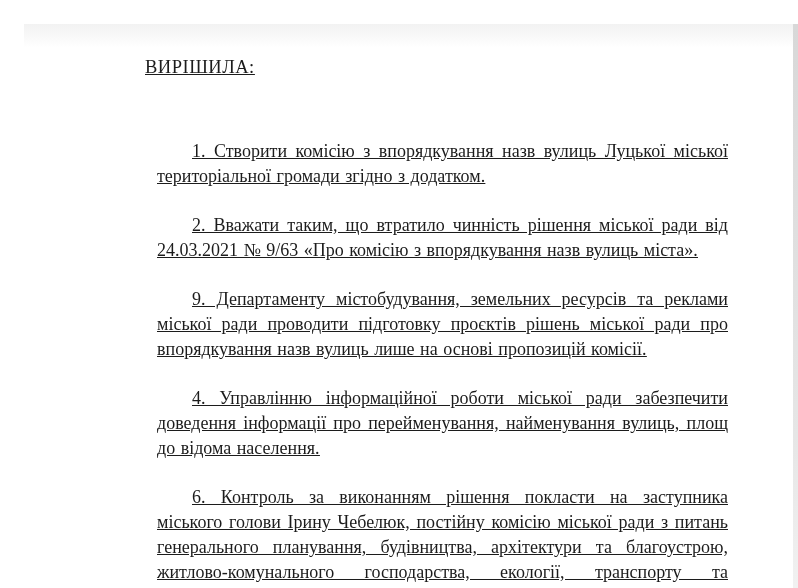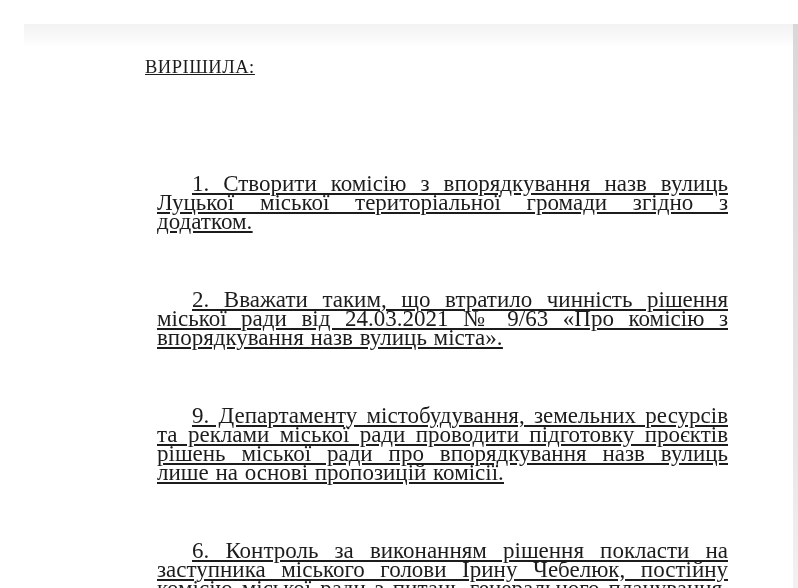--- a/index.html
+++ b/index.html
@@ -35,25 +35,24 @@
     left: 97px;
     width: 643px;
   }
   .heading {
     font-size: 18.5px;
     line-height: 22px;
     letter-spacing: 0.5px;
     margin-bottom: 25px;
   }
   .body-text p {
-    font-size: 23px;
-    line-height: 19px;
+    font-size: 18px;
+    line-height: 25px;
     text-align: justify;
     word-spacing: 1px;
-    margin-top: 35px;
   }
   .p-normal { text-indent: 35px; }
   .p-deep   { text-indent: 69px; }
   .signature-row {
     margin-top: 1px;
     display: flex;
     justify-content: space-between;
     align-items: center;
     font-size: 18.5px;
     line-height: 22px;
@@ -72,20 +71,21 @@
   <div class="top-edge-line"></div>
   <div class="right-edge-line"></div>
 
   <div class="content">
     <div class="heading">ВИРІШИЛА:</div>
 
     <div class="body-text">
       <p class="p-normal">1. Створити комісію з впорядкування назв вулиць Луцької міської територіальної громади згідно з додатком.</p>
       <p class="p-normal">2. Вважати таким, що втратило чинність рішення міської ради від 24.03.2021 № 9/63 «Про комісію з впорядкування назв вулиць міста».</p>
       <p class="p-normal">9. Департаменту містобудування, земельних ресурсів та реклами міської ради проводити підготовку проєктів рішень міської ради про впорядкування назв вулиць лише на основі пропозицій комісії.</p>
+      <p class="p-normal">4. Управлінню інформаційної роботи міської ради забезпечити доведення інформації про перейменування, найменування вулиць, площ до відома населення.</p>
       <p class="p-normal">6. Контроль за виконанням рішення покласти на заступника міського голови Ірину Чебелюк, постійну комісію міської ради з питань генерального планування, будівництва, архітектури та благоустрою, житлово-комунального господарства, екології, транспорту та енергоощадності (Роман Бондарук) та на постійну комісію міської ради з питань дотримання прав людини, законності, боротьби зі злочинністю та корупцією, депутатської діяльності, етики та регламенту (Микола Федік).</p>
     </div>
 
     <div class="signature-row">
       <span class="signature-title">Міський голова</span>
     </div>
 
     <div class="footer-note">Туз 777 863</div>
   </div>
 </div>

